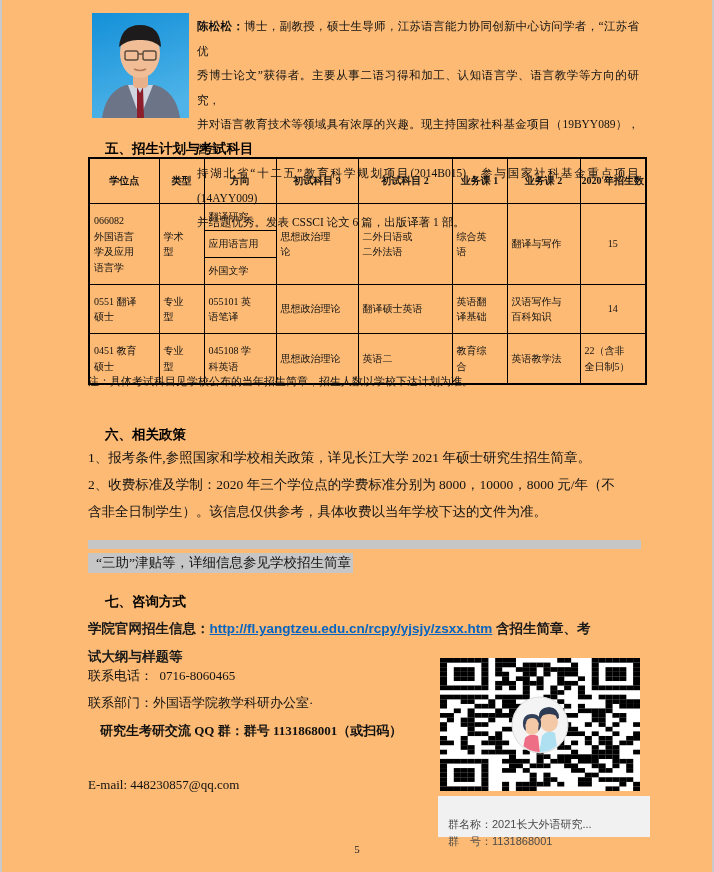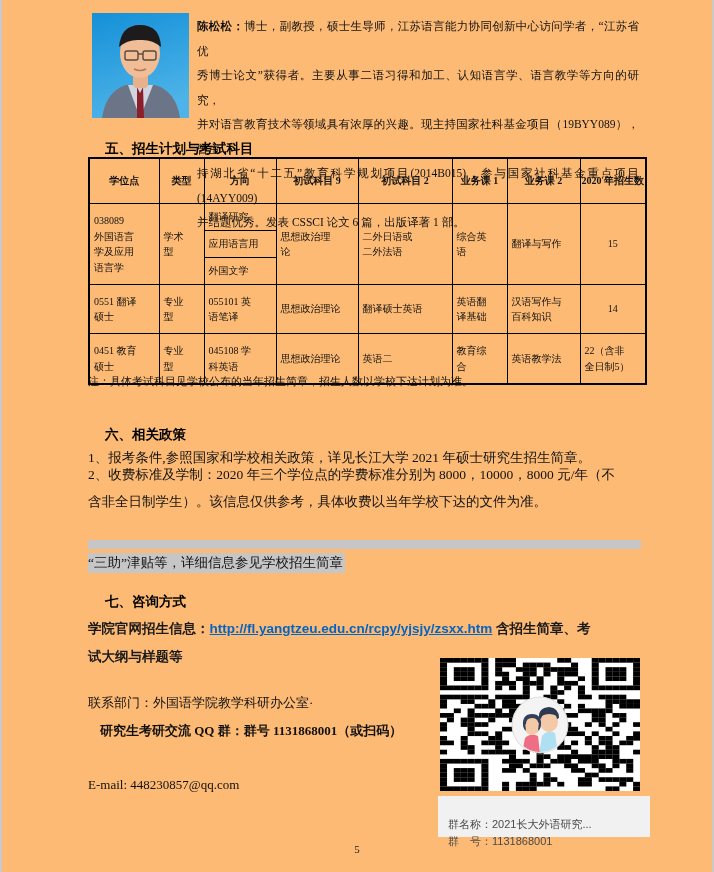--- a/index.html
+++ b/index.html
@@ -26,21 +26,21 @@
   #plan-table th{font-weight:bold;text-align:center;height:40px;padding:2px 1px;}
   #plan-table td.center{text-align:center;padding:2px 1px;}
   #plan-table tr.sub td{height:22px;}
   #plan-table tr.r2 td{height:44px;}
   #plan-table tr.r3 td{height:45px;}
 
   .note{font-size:11px;}
 
   .body-line{font-size:13.5px;line-height:27px;}
   #hl-strip{left:88px;top:540px;width:553px;height:9px;background:#c6c6c6;}
-  .hl{background:#c6c6c6;padding:2px 2px 3px 0;}
+  .hl{background:#c6c6c6;padding:2px 2px 3px 8px;}
 
   
   .yahei{font-family:"Liberation Sans",sans-serif;font-weight:bold;font-size:13.5px;color:#1a1a1a;}
   a.doclink{color:#0563c1;text-decoration:underline;}
   .contact{font-size:13px;line-height:27px;}
 
   
   #qr-wrap{left:440px;top:658px;width:200px;height:133px;}
   #qr-svg{width:100%;height:100%;display:block;}
   #qr-logo{position:absolute;left:50%;top:50%;width:58px;height:58px;transform:translate(-50%,-50%);}
@@ -106,21 +106,21 @@
       <th>学位点</th>
       <th>类型</th>
       <th>方向</th>
       <th>初试科目 9</th>
       <th>初试科目 2</th>
       <th>业务课 1</th>
       <th>业务课 2</th>
       <th>2020 年招生数</th>
     </tr>
     <tr class="sub">
-      <td rowspan="3">038089
+      <td rowspan="3">066082
 外国语言
 学及应用
 语言学</td>
       <td rowspan="3">学术
 型</td>
       <td>翻译研究</td>
       <td rowspan="3">思想政治理
 论</td>
       <td rowspan="3">二外日语或
 二外法语</td>
@@ -165,29 +165,30 @@
       <td>22（含非
 全日制5）</td>
     </tr>
   </tbody>
     </table>
 
   <div class="abs note" style="left:88px;top:374px;">注：具体考试科目见学校公布的当年招生简章，招生人数以学校下达计划为准。</div>
 
   <div class="abs sec-head" style="left:105px;top:426px;">六、相关政策</div>
   <div class="abs body-line" style="left:88px;top:444px;width:560px;">1、报考条件,参照国家和学校相关政策，详见长江大学 2021 年硕士研究生招生简章。</div>
-  <div class="abs body-line ml" style="left:88px;top:461px;width:565px;">2、收费标准及学制：2020 年三个学位点的学费标准分别为 8000，10000，8000 元/年（不
+  <div class="abs body-line ml" style="left:88px;top:471px;width:565px;">2、收费标准及学制：2020 年三个学位点的学费标准分别为 8000，10000，8000 元/年（不
 含非全日制学生）。该信息仅供参考，具体收费以当年学校下达的文件为准。</div>
   <div class="abs" id="hl-strip"></div>
   <div class="abs body-line" style="left:88px;top:549px;width:565px;"><span class="hl">“三助”津贴等，详细信息参见学校招生简章</span></div>
 
   <div class="abs sec-head" style="left:105px;top:593px;">七、咨询方式</div>
   <div class="abs yahei" style="left:88px;top:615px;width:562px;line-height:28px;"><span>学院官网招生信息：</span><a class="doclink" href="#">http://fl.yangtzeu.edu.cn/rcpy/yjsjy/zsxx.htm</a><span class="ml"> 含招生简章、考
 试大纲与样题等</span></div>
 
+  <div class="abs contact" style="left:88px;top:662px;"><span>联系电话：</span>&nbsp;&nbsp;<span>0716-8060465</span></div>
   <div class="abs contact" style="left:88px;top:689px;"><span>联系部门：</span><span>外国语学院教学科研办公室·</span></div>
   <div class="abs contact" style="left:100px;top:717px;font-weight:bold;">研究生考研交流 QQ 群：群号 1131868001（或扫码）</div>
   <div class="abs contact" style="left:88px;top:771px;"><span>E-mail:</span>&nbsp;<span>448230857@qq.com</span></div>
 
   <div class="abs" id="qr-wrap">
     <svg id="qr-svg" viewBox="0 0 29 29" preserveAspectRatio="none">
         <rect width="29" height="29" fill="#fff"></rect>
         <rect x="0" y="0" width="1.02" height="1.02" fill="#000"></rect>
         <rect x="1" y="0" width="1.02" height="1.02" fill="#000"></rect>
         <rect x="2" y="0" width="1.02" height="1.02" fill="#000"></rect>

